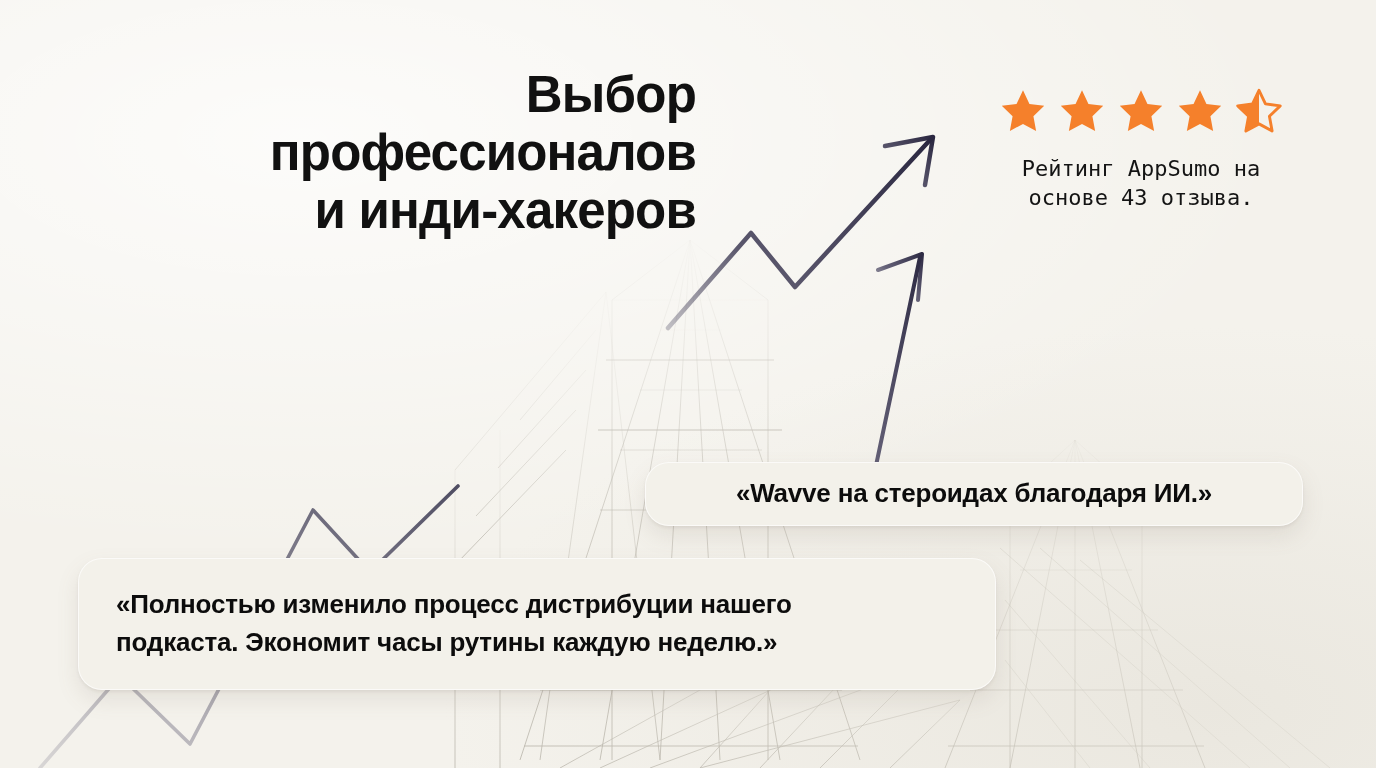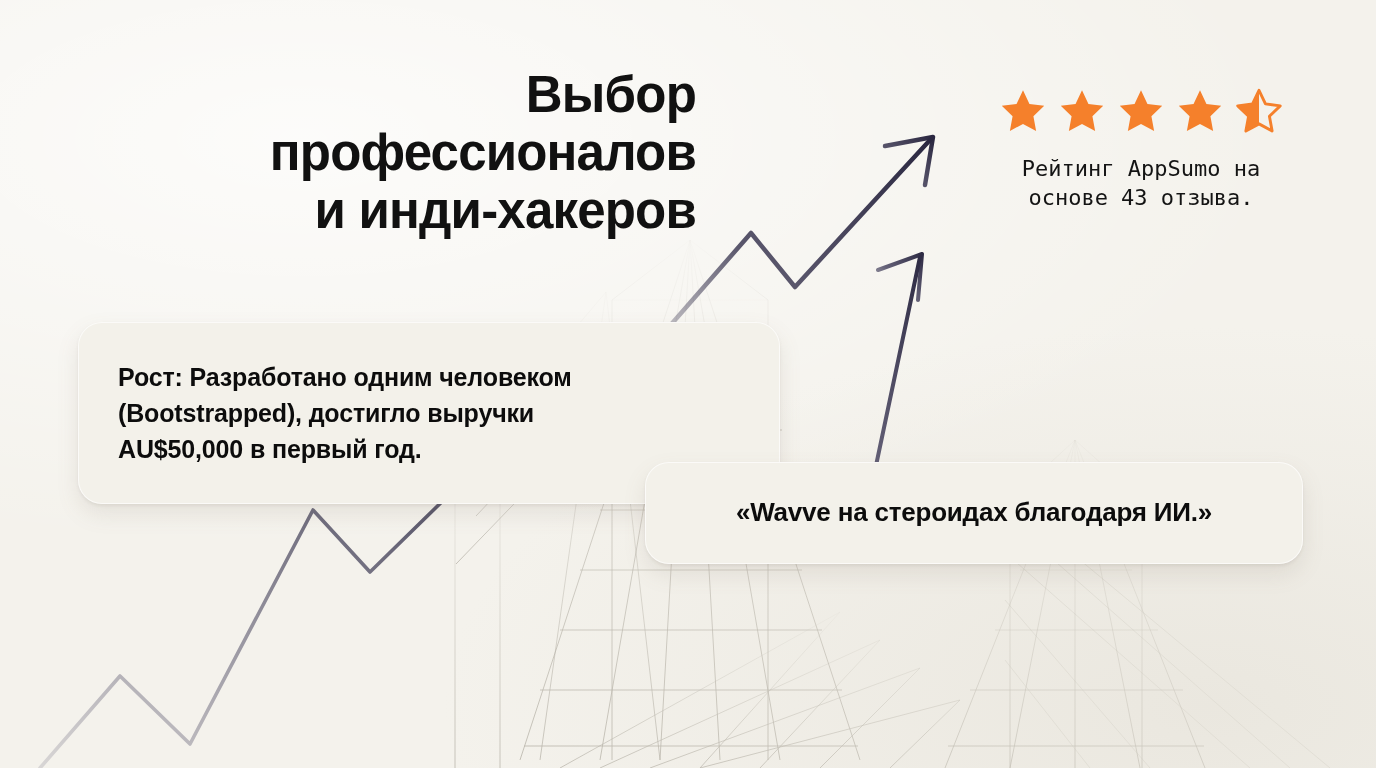--- a/index.html
+++ b/index.html
@@ -122,21 +122,21 @@
   #card-growth .card-text {
     font-size: 25px;
     line-height: 1.44;
     letter-spacing: -0.15px;
   }
 
   #card-quote-wavve {
     left: 645px;
     top: 462px;
     width: 658px;
-    height: 102px;
+    height: 64px;
     padding: 0 16px;
     justify-content: center;
   }
   #card-quote-wavve .card-text {
     font-size: 26px;
     line-height: 1.3;
     letter-spacing: -0.2px;
     text-align: center;
   }
 
@@ -279,24 +279,23 @@
           </defs>
           <path fill="url(#halfFill)" stroke="#F5802B" stroke-width="1.4" stroke-linejoin="round" d="M12 1.6l3.1 6.5 7.1.95-5.2 5 1.3 7.05L12 17.7l-6.3 3.4 1.3-7.05-5.2-5 7.1-.95z"></path>
         </svg>
       </span>
     </div>
 
     <p class="rating-caption">Рейтинг AppSumo на
 основе 43 отзыва.</p>
   </div>
 
-  <div class="card" id="card-growth">
-    <p class="card-text">Рост: Разработано одним человеком
-(Bootstrapped), достигло выручки
-AU$50,000 в первый год.</p>
-  </div>
 
   <div class="card" id="card-quote-wavve">
     <p class="card-text">«Wavve на стероидах благодаря ИИ.»</p>
   </div>
 
+  <div class="card" id="card-quote-podcast">
+    <p class="card-text">«Полностью изменило процесс дистрибуции нашего
+подкаста. Экономит часы рутины каждую неделю.»</p>
+  </div>
 
 </div>
 
 </body></html>

